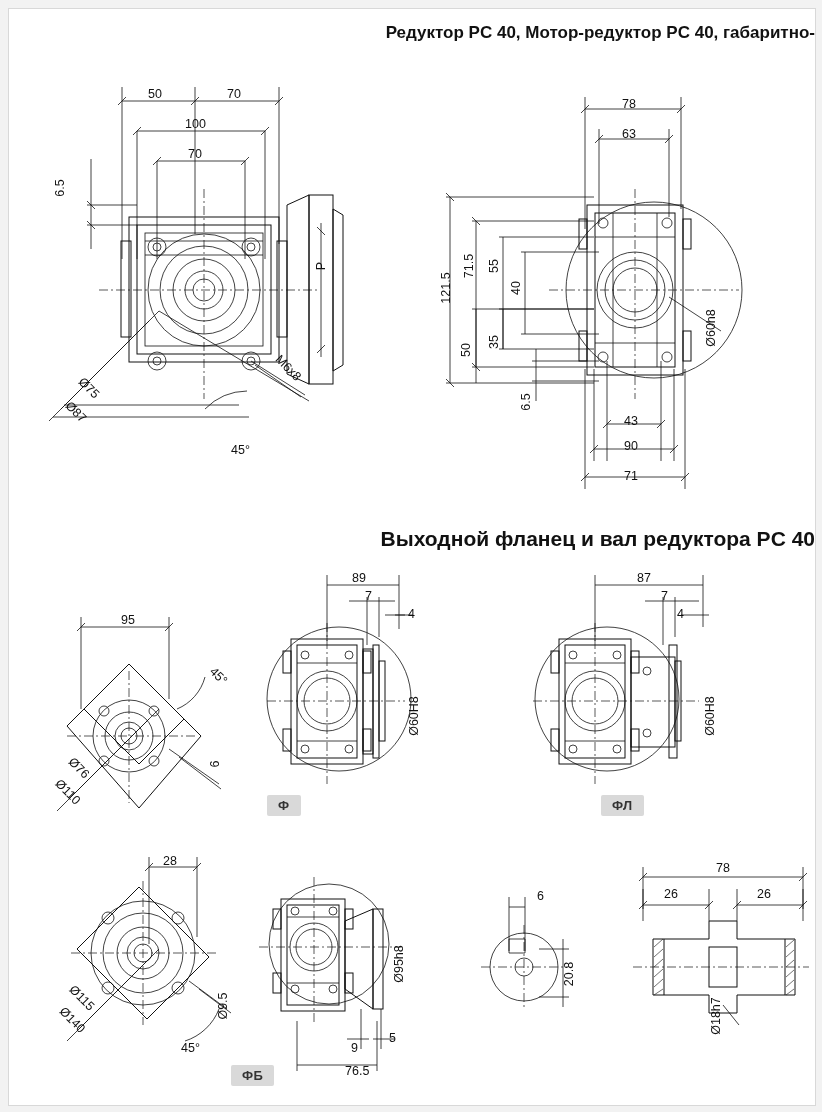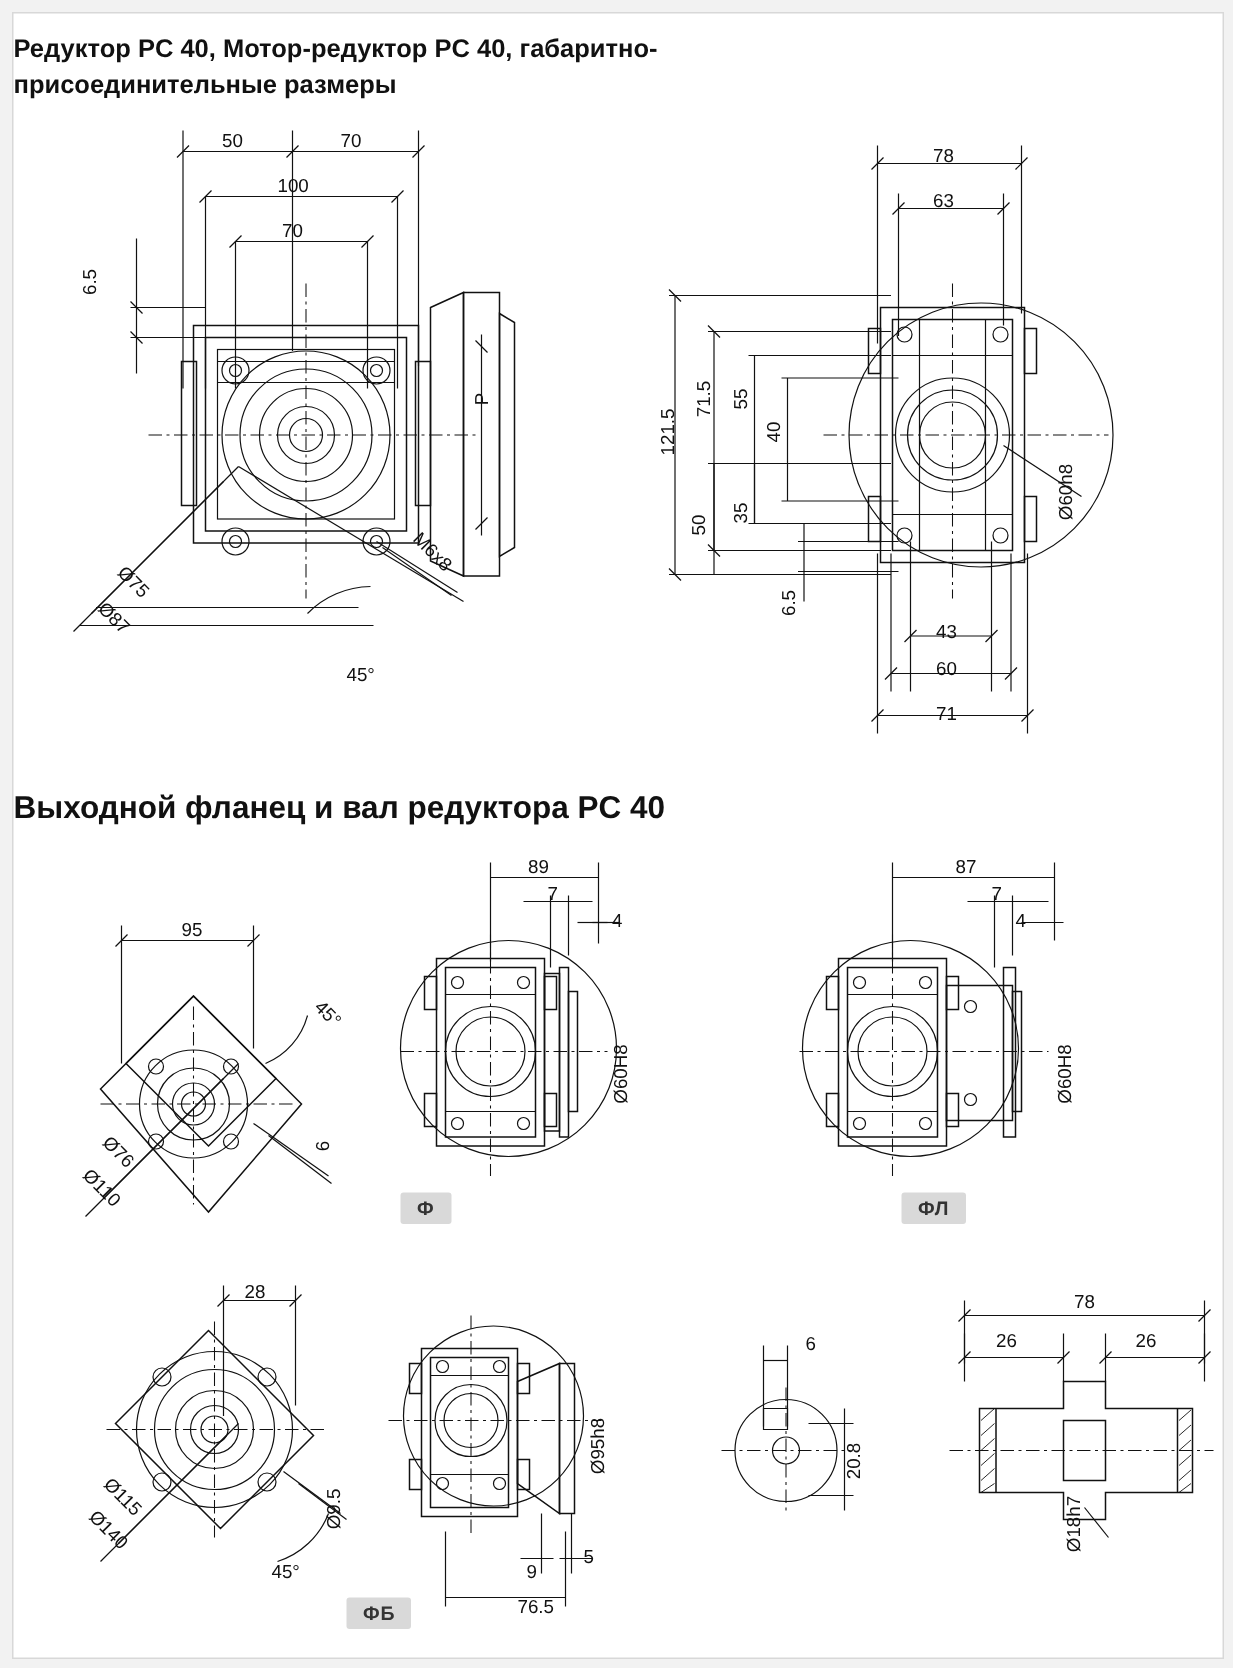--- a/index.html
+++ b/index.html
@@ -10,21 +10,21 @@
     color:#1a1a1a;
     position:relative;
     overflow:hidden;
   }
   .page{
     position:absolute;left:8px;top:8px;width:806px;height:1096px;
     background:#ffffff;
     border:1px solid #d8d8d8;
   }
   .title{
-    position:absolute;left:0;width:100%;text-align:left;
+    position:absolute;left:0;width:100%;text-align:right;
     font-size:17px;font-weight:bold;line-height:24px;color:#111;
   }
   #title-main{top:12px;}
   #title-second{top:518px;font-size:21px;}
   .dim{
     position:absolute;font-size:12.5px;color:#111;white-space:nowrap;
     font-family:"Liberation Sans", sans-serif;
   }
   .rot90{transform:rotate(-90deg);}
   .rotm45{transform:rotate(45deg);}
@@ -40,21 +40,20 @@
   .arrowline{stroke:#111;stroke-width:0.8;fill:none;}
   .tick{stroke:#111;stroke-width:0.8;}
 </style>
 </head>
 <body>
 
 <div class="page">
 
   <div class="title" id="title-main">
     <div>Редуктор PC 40, Мотор-редуктор PC 40, габаритно-</div>
-    <div>присоединительные размеры</div>
   </div>
 
   <div class="title" id="title-second">Выходной фланец и вал редуктора PC 40</div>
 
   <svg width="806" height="1096">
 
     <g class="arrowline">
       <line x1="113" y1="78" x2="113" y2="250"></line>
       <line x1="186" y1="78" x2="186" y2="225"></line>
       <line x1="270" y1="78" x2="270" y2="235"></line>
@@ -245,21 +244,21 @@
   <div class="dim" style="left:613px;top:88px;">78</div>
   <div class="dim" style="left:613px;top:118px;">63</div>
   <div class="dim rot90" style="left:421px;top:272px;">121.5</div>
   <div class="dim rot90" style="left:448px;top:250px;">71.5</div>
   <div class="dim rot90" style="left:478px;top:250px;">55</div>
   <div class="dim rot90" style="left:500px;top:272px;">40</div>
   <div class="dim rot90" style="left:450px;top:334px;">50</div>
   <div class="dim rot90" style="left:478px;top:326px;">35</div>
   <div class="dim rot90" style="left:508px;top:386px;">6.5</div>
   <div class="dim" style="left:615px;top:405px;">43</div>
-  <div class="dim" style="left:615px;top:430px;">60</div>
+  <div class="dim" style="left:615px;top:430px;">90</div>
   <div class="dim" style="left:615px;top:460px;">71</div>
   <div class="dim rot90" style="left:683px;top:312px;">Ø60h8</div>
 
   <svg width="806" height="1096">
     <g class="arrowline">
       <line x1="72" y1="608" x2="72" y2="700"></line>
       <line x1="160" y1="608" x2="160" y2="690"></line>
       <line x1="72" y1="618" x2="160" y2="618"></line>
       <line x1="60" y1="790" x2="150" y2="700"></line>
       <line x1="48" y1="802" x2="140" y2="710"></line>

